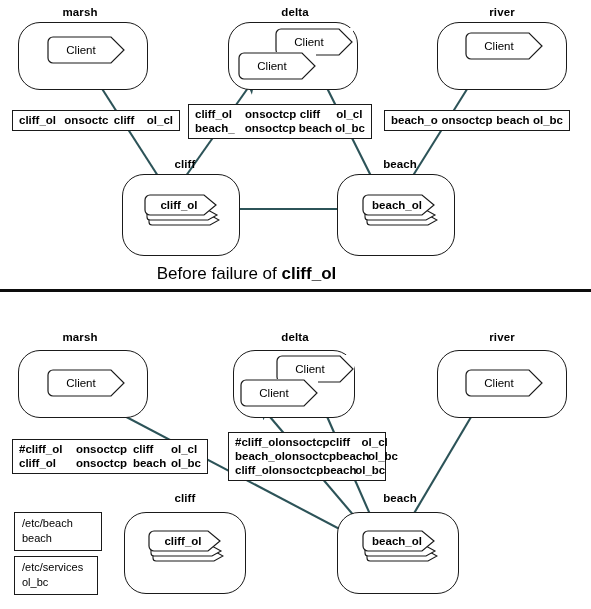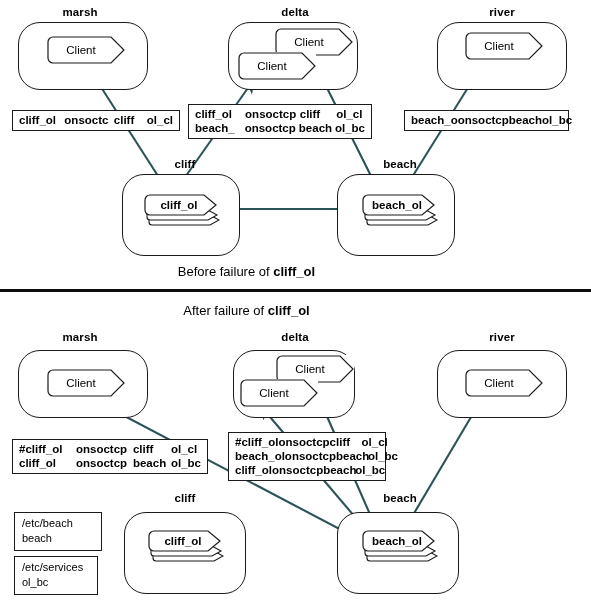--- a/index.html
+++ b/index.html
@@ -39,21 +39,21 @@
   .trow span{display:inline-block;}
   .c1{width:66px;}
   .c2{width:72px;}
   .c3{width:48px;}
   .c4{width:38px;}
   .fbox{position:absolute;border:1.2px solid #1a1a1a;background:#fff;box-sizing:border-box;
         padding:3px 7px 4px 7px;font-size:11px;line-height:15px;}
   .fbox::after{content:"";position:absolute;left:3px;top:3px;right:-3px;bottom:-3px;
         background:#d8dad9;z-index:-1;}
 
-  .caption{position:absolute;width:493px;text-align:center;font-size:13px;}
+  .caption{position:absolute;width:493px;text-align:center;font-size:17px;}
   .caption b{font-weight:bold;}
   .divider{position:absolute;left:0;width:591px;height:3px;background:#0d0d0d;}
 </style>
 </head>
 <body>
 
 <div class="stage">
 
   <svg class="layer" viewBox="0 0 591 609">
     <defs>
@@ -134,21 +134,21 @@
       <span class="c4">ol_cl</span>
     </div>
     <div class="trow">
       <span class="c1">beach_</span>
       <span class="c2">onsoctcp</span>
       <span class="c3">beach</span>
       <span class="c4">ol_bc</span>
     </div>
   </div>
 
-  <div class="tbox" style="left:404px;top:110px;width:165px;">
+  <div class="tbox" style="left:384px;top:110px;width:186px;">
     <div class="trow">
       <span class="c1">beach_o</span>
       <span class="c2">onsoctcp</span>
       <span class="c3">beach</span>
       <span class="c4">ol_bc</span>
     </div>
   </div>
 
   <div class="hostlabel" style="left:145px;top:158px;width:80px;">cliff</div>
   <div class="host" style="left:122px;top:174px;width:118px;height:82px;"></div>
@@ -169,23 +169,20 @@
       <path d="M4,7 L62,7 L71,12 L62,17 L4,17 A3,3 0 0,1 1,14 L1,10 A3,3 0 0,1 4,7 z" fill="#fff" stroke="#1a1a1a" stroke-width="1.1" transform="translate(2,9)"></path>
       <path d="M6,1 L60,1 L72,11 L60,21 L6,21 A5,5 0 0,1 1,16 L1,6 A5,5 0 0,1 6,1 z" fill="#fff" stroke="#1a1a1a" stroke-width="1.2"></path>
     </svg>
     <div class="stext">beach_ol</div>
   </div>
 
   <div class="caption" style="top:264px;">
     <span>Before failure of </span><b>cliff_ol</b>
   </div>
   <div class="divider" style="top:289px;"></div>
-  <div class="caption" style="top:303px;">
-    <span>After failure of </span><b>cliff_ol</b>
-  </div>
 
   <div class="hostlabel" style="left:40px;top:331px;width:80px;">marsh</div>
   <div class="host" style="left:18px;top:350px;width:130px;height:68px;"></div>
   <div class="client" style="left:47px;top:369px;width:78px;height:28px;">
     <svg class="cshape" viewBox="0 0 78 28" preserveAspectRatio="none">
       <path d="M6,1 L64,1 L77,14 L64,27 L6,27 A5,5 0 0,1 1,22 L1,6 A5,5 0 0,1 6,1 z" fill="#fff" stroke="#1a1a1a" stroke-width="1.2"></path>
     </svg>
     <div class="ctext">Client</div>
   </div>
 

